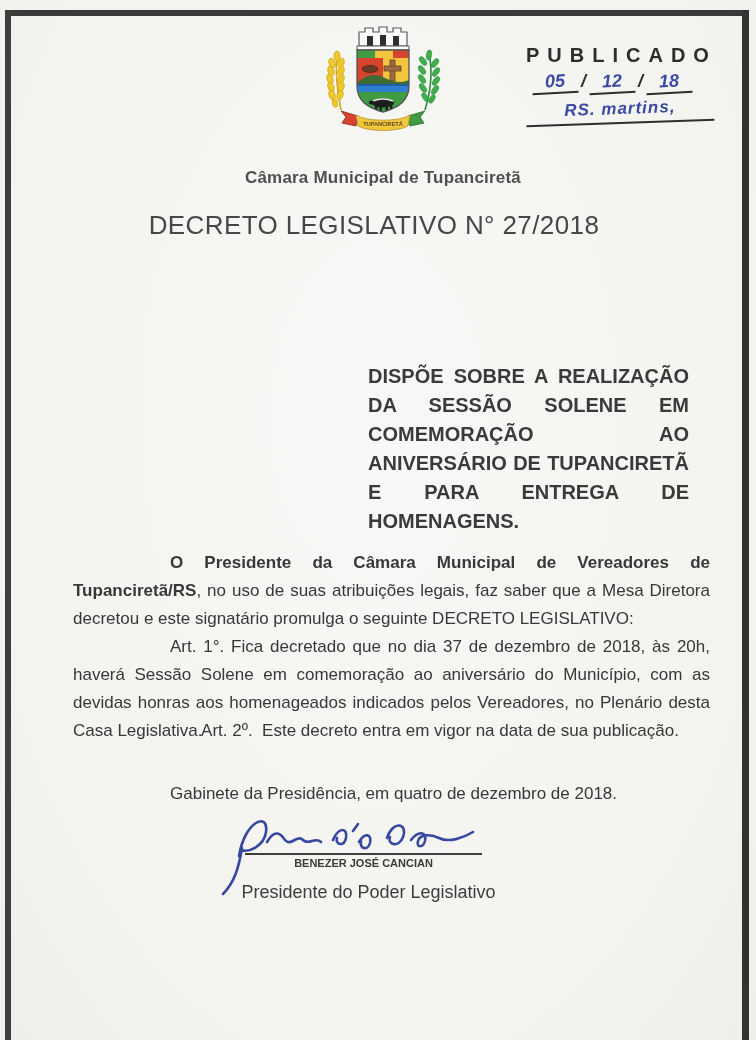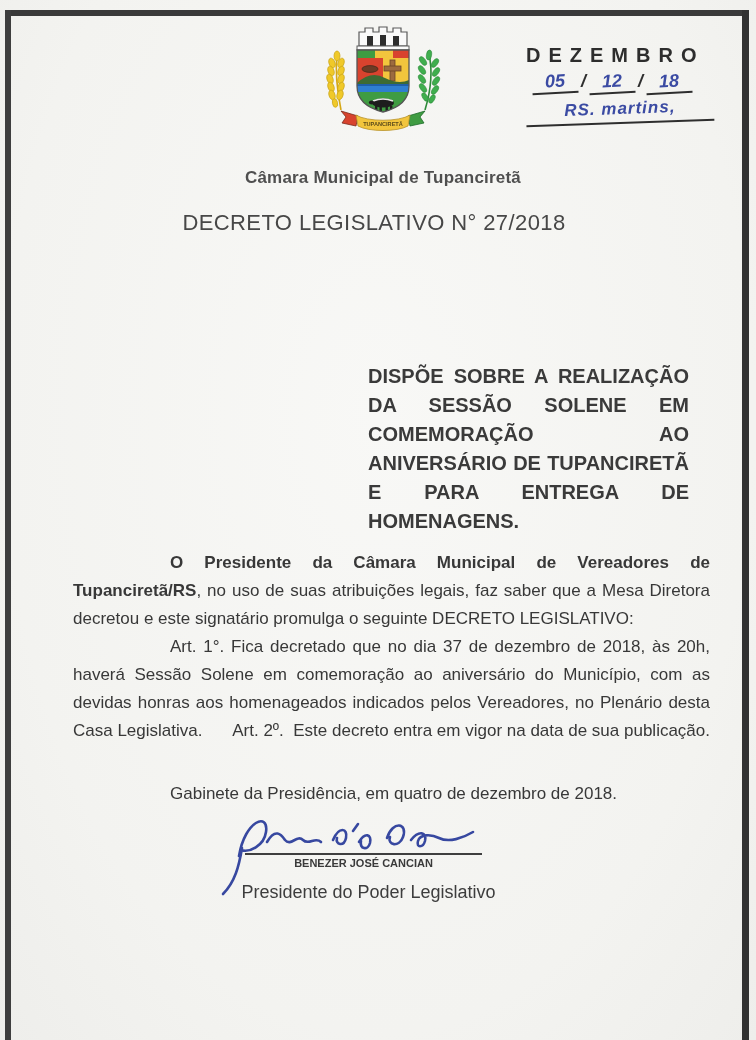--- a/index.html
+++ b/index.html
@@ -34,35 +34,35 @@
     transform:rotate(-3deg);padding-bottom:1px;line-height:20px;
   }
   .date-sep{font-size:18px;font-weight:700;color:#2e2e2e;font-style:italic;padding:0 3px 2px 3px;}
   .stamp-note{
     margin-top:5px;border-bottom:2px solid #2e2e2e;text-align:center;
     font-size:17px;font-weight:600;color:#3b4ba3;font-style:italic;
     transform:rotate(-2deg);padding-bottom:3px;letter-spacing:1px;
   }
 
   .doc-title{position:absolute;left:78px;top:210px;width:592px;text-align:center;color:#474747;}
-  .doc-title .t-line{font-size:22px;letter-spacing:.4px;}
+  .doc-title .t-line{font-size:26px;letter-spacing:.4px;}
   .doc-title .t-line + .t-line{margin-top:21px;}
 
   .ementa{
     position:absolute;left:368px;top:362px;width:321px;
     font-size:20px;font-weight:700;line-height:29px;text-align:justify;color:#3a3a3a;
   }
 
   .para{
     position:absolute;left:73px;width:637px;
     font-size:17px;line-height:28px;text-align:justify;color:#383838;text-indent:97px;
   }
   #preamble{top:532px;}
   #art1{top:616px;}
-  #art2{top:700px;text-align:right;}
+  #art2{top:700px;text-align:center;}
   #closing{top:763px;text-align:left;}
 
   .sig-scribble{position:absolute;left:215px;top:800px;}
   .sig-line{position:absolute;left:245px;top:853px;width:237px;border-top:2px solid #3f3f3f;}
   .sig-name{position:absolute;left:225px;top:857px;width:277px;text-align:center;font-size:11px;font-weight:700;color:#3a3a3a;}
   .sig-role{position:absolute;left:225px;top:882px;width:287px;text-align:center;font-size:18px;color:#3d3d3d;}
 </style>
 </head>
 <body>
 
@@ -152,21 +152,21 @@
         <path d="M112,87 L95,92 L97,102 L111,99 L107,93 Z" fill="#3f9c42" stroke="#1d6b2a" stroke-width="0.8"></path>
         <path d="M43,91 C54,98 86,98 97,91 L95,102 C84,108 56,108 45,102 Z" fill="#f2c53d" stroke="#b8922a" stroke-width="0.8"></path>
         <text x="70" y="102" font-size="5.6" text-anchor="middle" fill="#5a4a1a" font-weight="bold">TUPANCIRETÃ</text>
       </g>
     </svg>
   </div>
 
   <div class="org-name">Câmara Municipal de Tupanciretã</div>
 
   <div class="stamp">
-    <div class="stamp-title">DEZEMBRO</div>
+    <div class="stamp-title">PUBLICADO</div>
     <div class="stamp-date">
       <span class="date-cell">05</span>
       <span class="date-sep">/</span>
       <span class="date-cell">12</span>
       <span class="date-sep">/</span>
       <span class="date-cell">18</span>
     </div>
     <div class="stamp-note">RS. martins,</div>
   </div>
 

